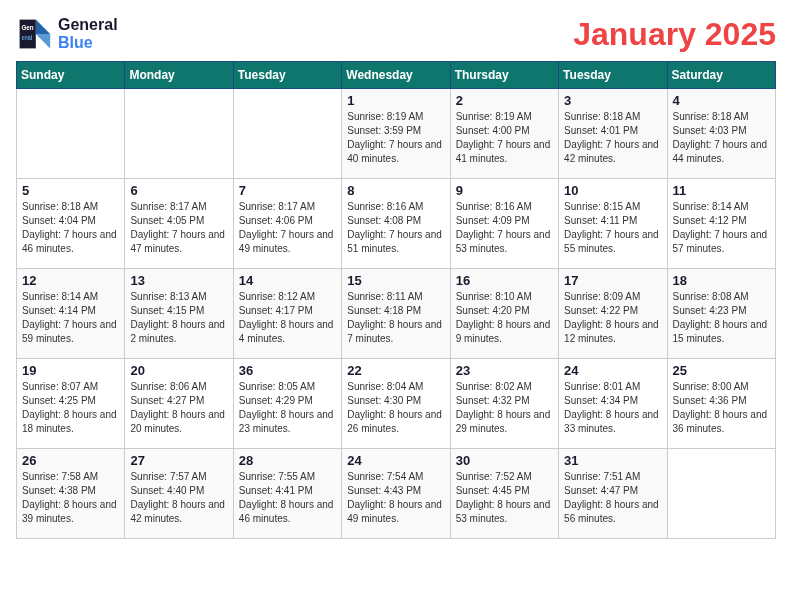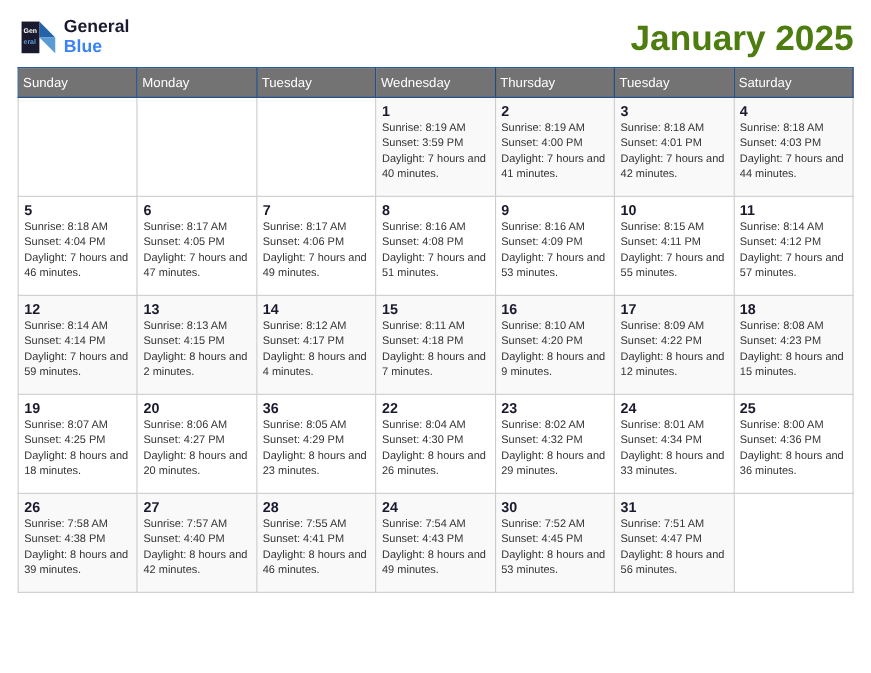--- a/index.html
+++ b/index.html
@@ -24,36 +24,36 @@
     .logo-icon {
       width: 36px;
       height: 36px;
     }
     .title-block {
       text-align: right;
     }
     .month-title {
       font-size: 32px;
       font-weight: bold;
-      color: #4d7c0f;
+      color: #ef4444;
     }
     .location {
       font-size: 14px;
       color: #444;
     }
     table {
       width: 100%;
       border-collapse: collapse;
       table-layout: fixed;
     }
     thead tr th {
-      background-color: #737373;
+      background-color: #0f766e;
       color: #fff;
       font-size: 12px;
-      font-weight: normal;
+      font-weight: bold;
       padding: 6px 4px;
       text-align: left;
       border: 1px solid #1a4a8a;
     }
     tbody tr td {
       border: 1px solid #ccc;
       vertical-align: top;
       padding: 4px 5px;
       font-size: 10px;
       color: #222;

